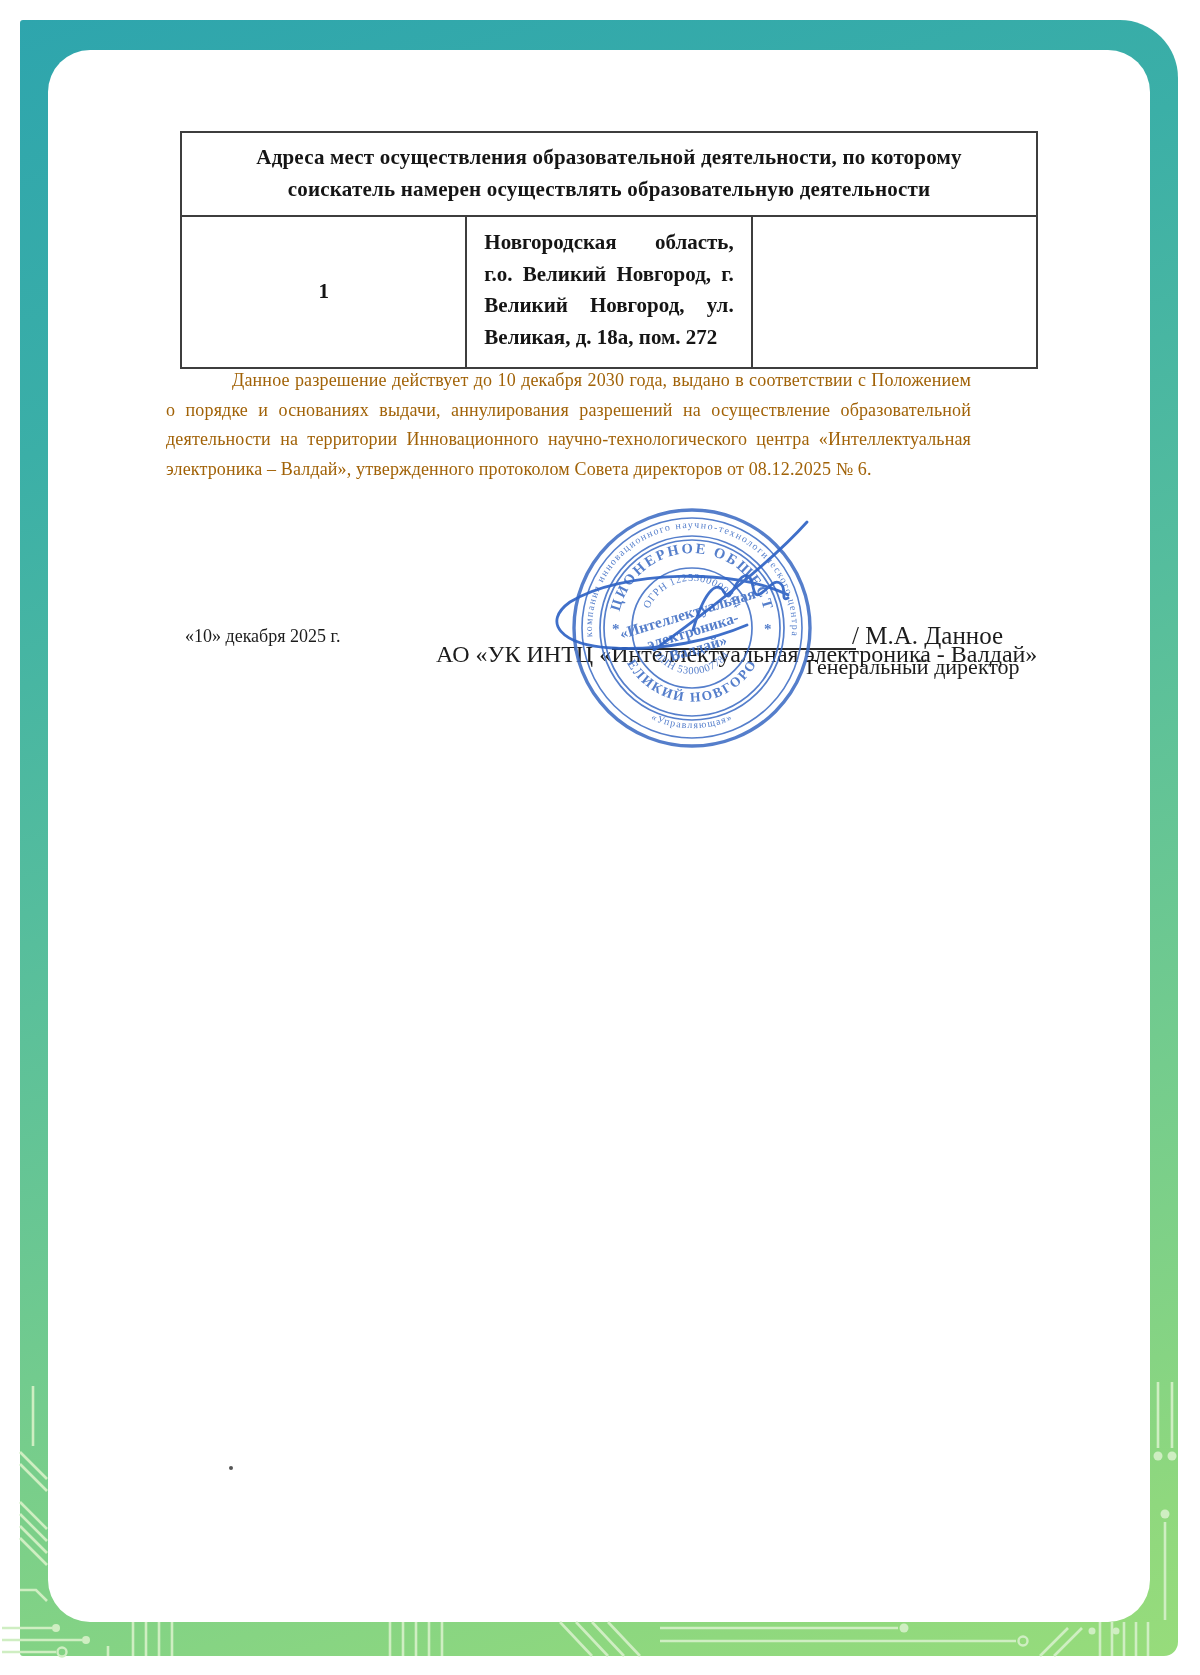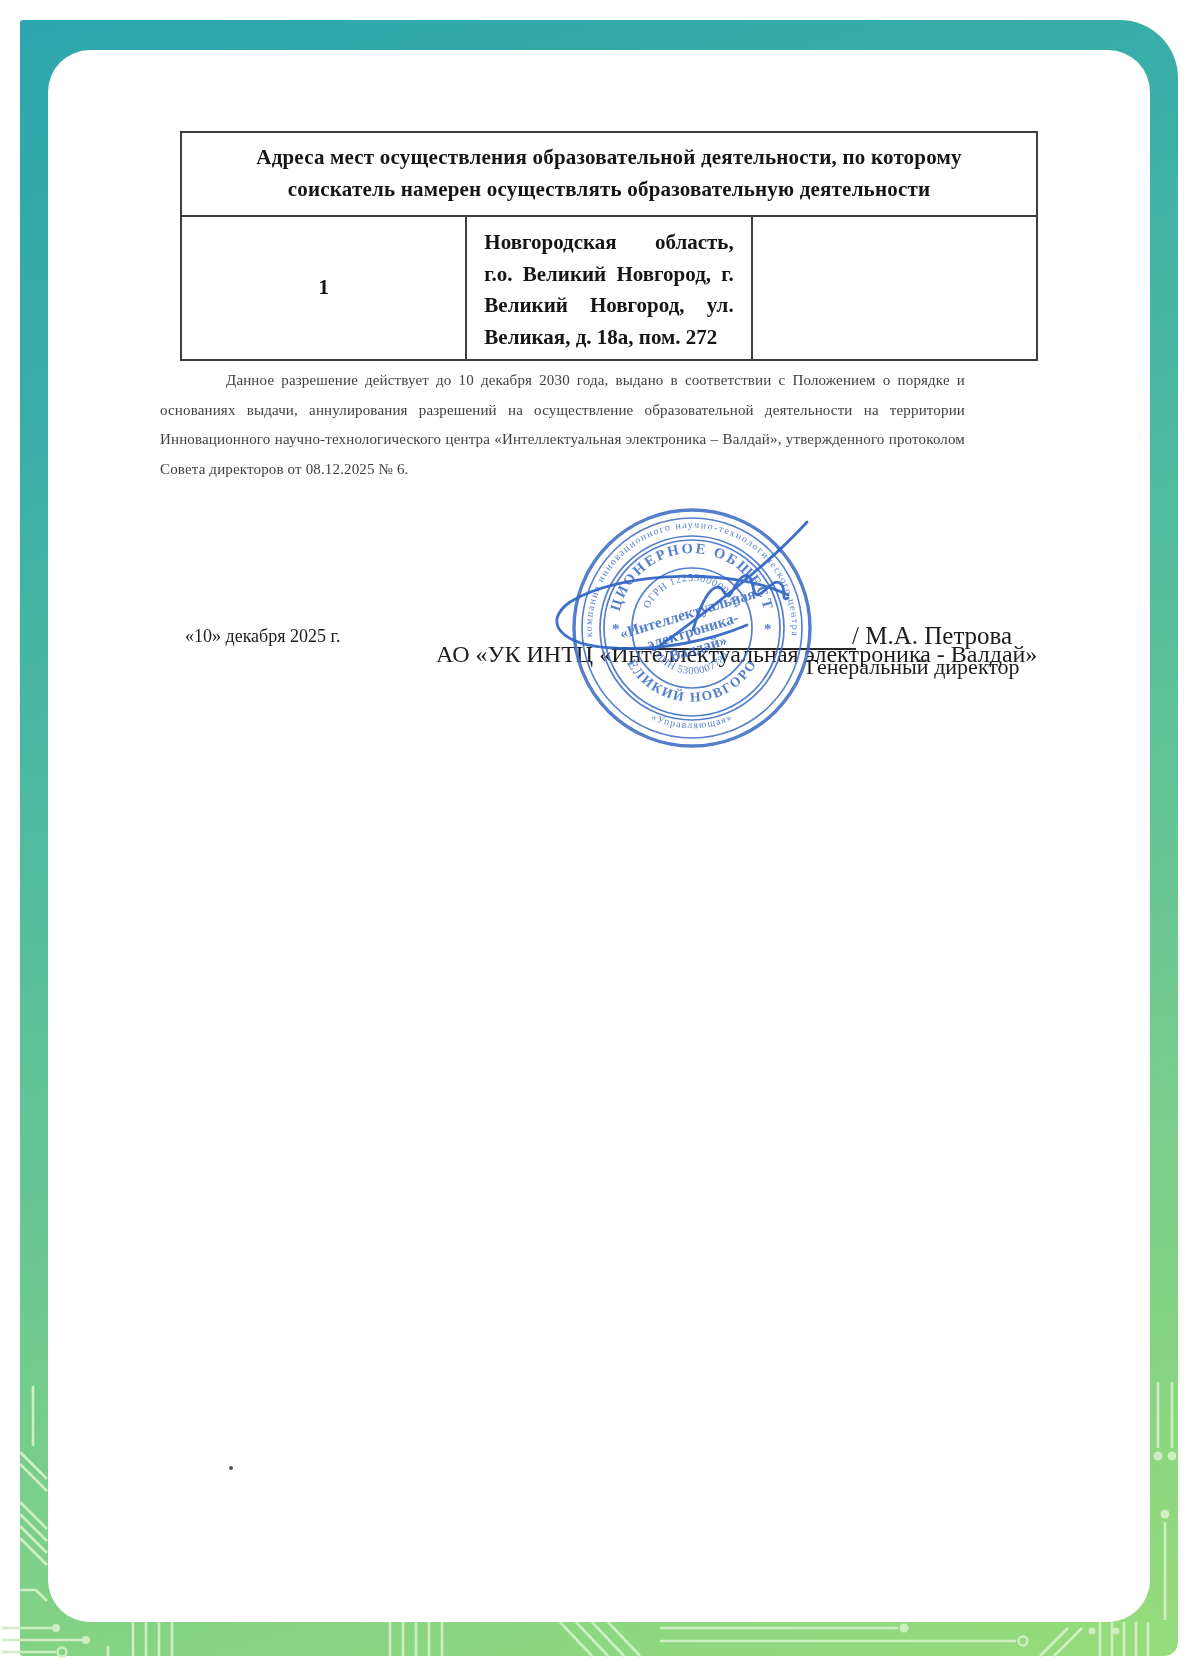--- a/index.html
+++ b/index.html
@@ -39,30 +39,30 @@
     color:#151515;
     table-layout:fixed;
   }
   .doc-table td{border:2px solid #3d3d3d;vertical-align:middle;}
   .doc-table .hdr{
     text-align:center;
     padding:9px 28px 10px 28px;
     letter-spacing:0.2px;
   }
   .doc-table .num{width:104px;text-align:center;}
-  .doc-table .addr{width:588px;text-align:justify;padding:10px 17px 6px 17px;}
+  .doc-table .addr{width:588px;text-align:justify;padding:10px 17px 14px 17px;}
   .doc-table .note{width:165px;}
   
   .body-par{
-    position:absolute;left:160px;top:366px;width:805px;
-    font-size:15px;line-height:29.6px;
+    position:absolute;left:166px;top:366px;width:805px;
+    font-size:18px;line-height:29.6px;
     text-align:justify;
     text-indent:66px;
     letter-spacing:0.15px;
-    color:#404040;
+    color:#a16207;
   }
   
   .sign-date{position:absolute;left:185px;top:626px;font-size:18px;}
   .sign-line{position:absolute;left:612px;top:621px;width:244px;height:27px;border-bottom:2px solid #2a2a2a;}
   .sign-name{position:absolute;left:852px;top:622px;font-size:25px;}
   .sign-pos{position:absolute;left:806px;top:654px;font-size:22px;}
   .sign-company{position:absolute;left:424px;top:641px;font-size:24px;white-space:nowrap;margin-left:12px;}
   
   .stamp{position:absolute;left:570px;top:506px;width:244px;height:246px;opacity:0.87;}
   .autograph{position:absolute;left:530px;top:498px;width:300px;height:180px;opacity:0.92;}
@@ -153,21 +153,21 @@
         <td class="addr">Новгородская область, г.о. Великий Новгород, г. Великий Новгород, ул. Великая, д. 18а, пом. 272</td>
         <td class="note"></td>
       </tr>
     </tbody>
   </table>
 
   <div class="body-par">Данное разрешение действует до 10 декабря 2030 года, выдано в соответствии с Положением о порядке и основаниях выдачи, аннулирования разрешений на осуществление образовательной деятельности на территории Инновационного научно-технологического центра «Интеллектуальная электроника – Валдай», утвержденного протоколом Совета директоров от 08.12.2025 № 6.</div>
 
   <div class="sign-date">«10» декабря 2025 г.</div>
   <div class="sign-line"></div>
-  <div class="sign-name">/ М.А. Петрова</div>
+  <div class="sign-name">/ М.А. Данное</div>
   <div class="sign-pos">Генеральный директор</div>
   <div class="sign-company">АО «УК ИНТЦ «Интеллектуальная электроника - Валдай»</div>
 
   <svg class="stamp" viewBox="0 0 244 246">
     <defs>
       <path id="arc-outer-top" d="M 28 156 A 100 100 0 1 1 216 156"></path>
       <path id="arc-outer-bottom" d="M 45 186 A 100 100 0 0 0 199 186"></path>
       <path id="arc-ring-top" d="M 49 109 A 74 74 0 0 1 195 109"></path>
       <path id="arc-ring-bottom" d="M 55 153 A 74 74 0 0 0 189 153"></path>
       <path id="arc-ogrn" d="M 75.7 113.8 A 47 47 0 0 1 168.3 113.8"></path>

